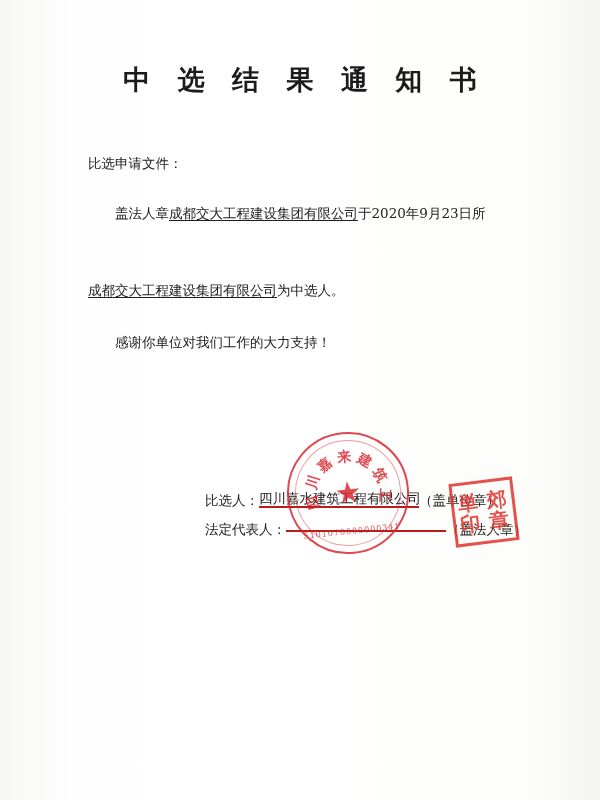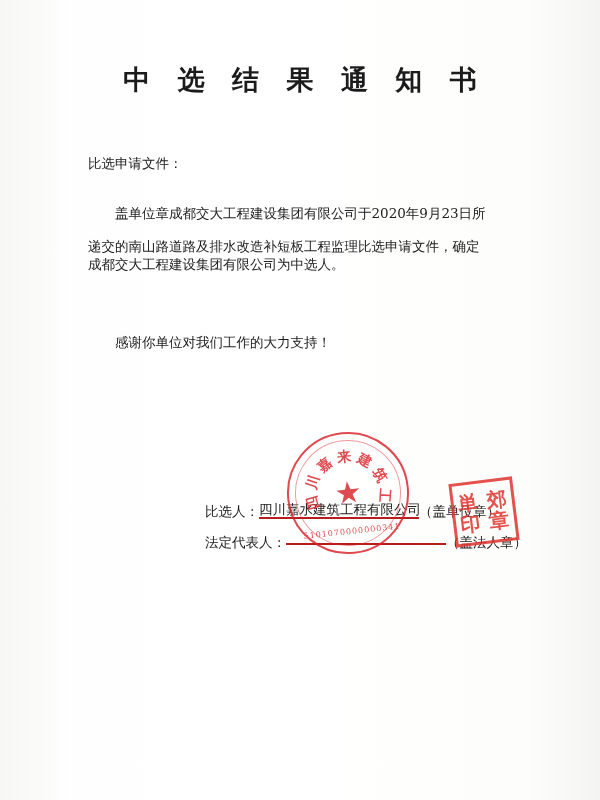--- a/index.html
+++ b/index.html
@@ -60,48 +60,48 @@
 
   #para-line-1 {
     top: 205px;
     left: 115px;
   }
   #para-line-2 {
     top: 238px;
     left: 88px;
   }
   #para-line-3 {
-    top: 256px;
+    top: 282px;
     left: 88px;
     text-align: right;
   }
 
   #thanks-line {
     top: 334px;
     left: 115px;
   }
 
   .ul {
+    text-decoration: underline;
     text-underline-offset: 2px;
   }
 
   
   #sig-bixuan {
     top: 490px;
     left: 205px;
   }
   #sig-legal {
     top: 522px;
     left: 205px;
     font-family: Liberation Serif, serif;
   }
 
   .sig-label {
     display: inline-block;
-    margin-top: 13px;
   }
   .sig-rule {
     display: inline-block;
     width: 160px;
     border-bottom: 2px solid #b91c1c;
     vertical-align: 2px;
     text-align: center;
     font-family: "DejaVu Serif", serif;
     font-size: 13.5px;
     color: #202020;
@@ -210,26 +210,23 @@
 <body>
 
 <div id="page">
   <div id="paper-texture"></div>
 
   <div id="doc-title">中 选 结 果 通 知 书</div>
 
   <div class="body-text" id="salutation">比选申请文件：</div>
 
   <div class="body-text" id="para-line-1">
-    <span>盖单位章</span><span class="ul">成都交大工程建设集团有限公司</span><span>于2020年9月23日所</span>
-  </div>
-
-  <div class="body-text" id="para-line-2">
-    <span>递交的</span><span class="ul">南山路道路及排水改造补短板工程监理</span><span>比选申请文件，确定</span>
-  </div>
+    <span>盖法人章</span><span class="ul">成都交大工程建设集团有限公司</span><span>于2020年9月23日所</span>
+  </div>
+
 
   <div class="body-text" id="para-line-3">
     <span class="ul">成都交大工程建设集团有限公司</span><span>为中选人。</span>
   </div>
 
   <div class="body-text" id="thanks-line">感谢你单位对我们工作的大力支持！</div>
 
   <div class="body-text" id="sig-bixuan">
     <span class="sig-label">比选人：</span><span class="sig-rule">四川嘉水建筑工程有限公司</span><span class="sig-suffix">（盖单位章）</span>
   </div>

